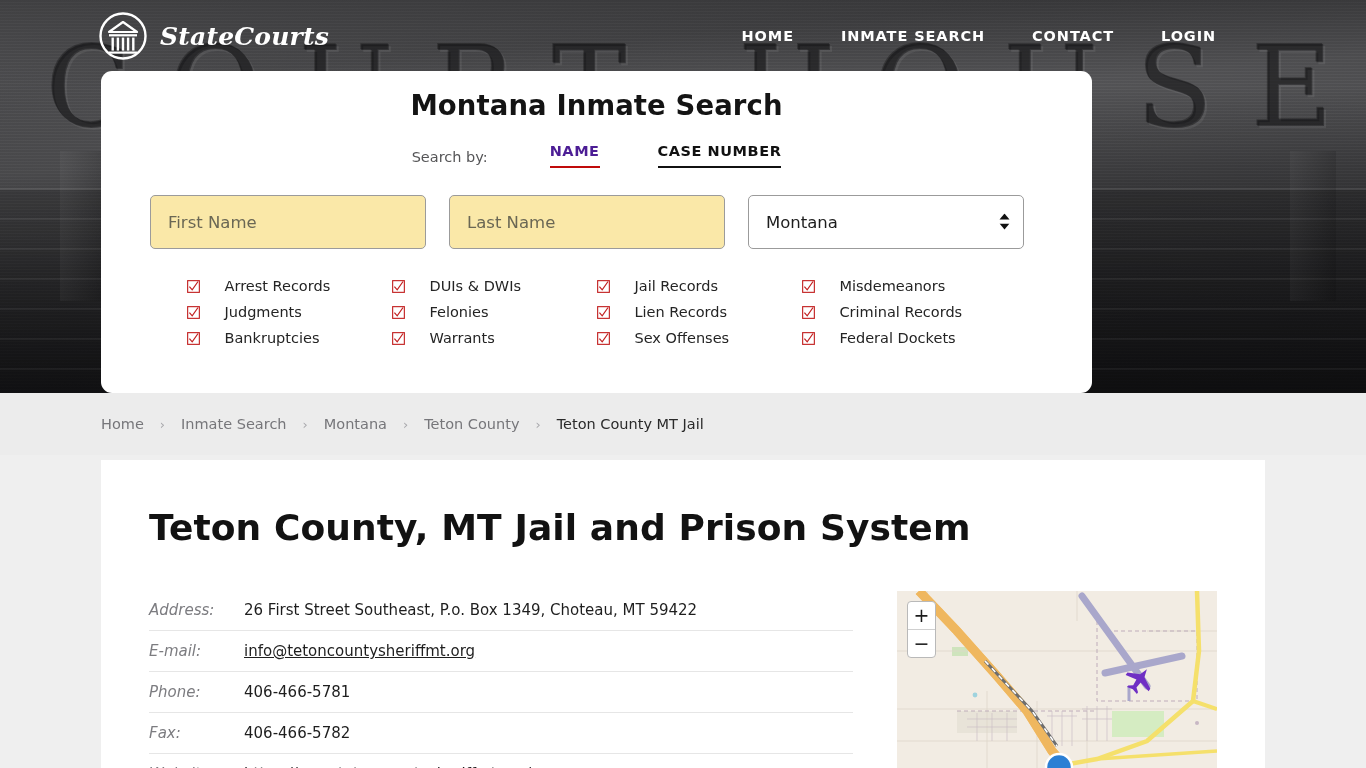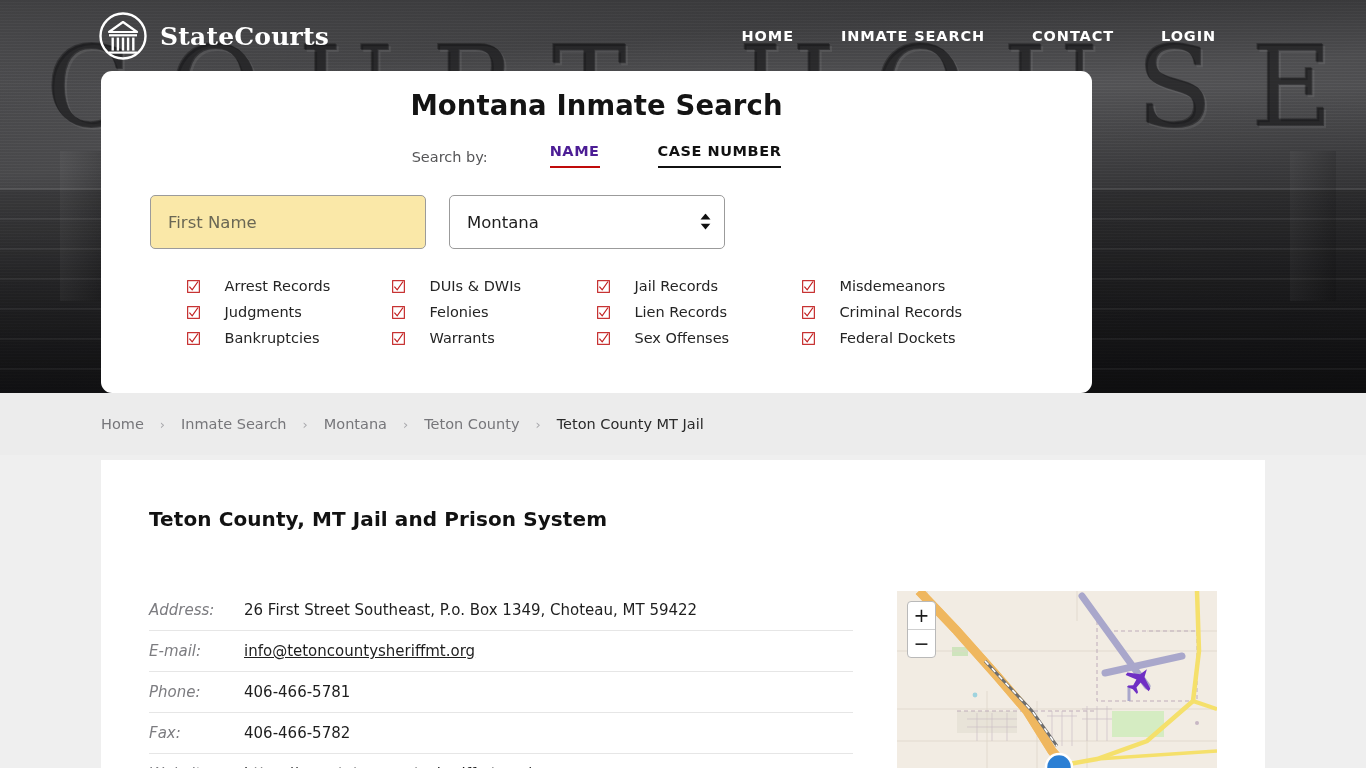--- a/index.html
+++ b/index.html
@@ -51,20 +51,21 @@
     display: flex; align-items: center;
     padding: 0 150px 0 98px;
     z-index: 5;
   }
   .brand { display: flex; align-items: center; gap: 12px; }
   .brand-logo { width: 50px; height: 50px; flex: none; }
   .brand-name {
     font-family: "DejaVu Serif", "Liberation Serif", serif;
     font-size: 25px; font-weight: bold; color: #ffffff;
     letter-spacing: .2px;
+    font-style: italic;
   }
   .mainnav {
     margin-left: auto;
     display: flex; align-items: center; gap: 47px;
   }
   .navlink {
     color: #ffffff; font-size: 14.5px; font-weight: bold;
     letter-spacing: .9px; text-decoration: none; cursor: pointer;
     white-space: nowrap;
   }
@@ -159,21 +160,21 @@
   }
 
   
   .content {
     position: absolute; top: 460px; left: 101px;
     width: 1164px; height: 308px;
     background: #ffffff;
   }
   .page-title {
     position: absolute; left: 48px; top: 47px;
-    font-size: 20px; font-weight: bold; color: #121212;
+    font-size: 36px; font-weight: bold; color: #121212;
     letter-spacing: .1px; white-space: nowrap;
   }
   .info-table {
     position: absolute; left: 48px; top: 130px;
     width: 704px;
     border-collapse: collapse;
   }
   .info-table td {
     padding: 11px 0 11px 0;
     border-bottom: 1px solid #e6e6e6;
@@ -241,20 +242,21 @@
     <div class="sc-title">Montana Inmate Search</div>
 
     <div class="sc-tabsrow">
       <span class="sc-searchby">Search by:</span>
       <span class="tab tab-name">NAME</span>
       <span class="tab tab-case">CASE NUMBER</span>
     </div>
 
     <div class="sc-form">
       <input class="fld fld-first" type="text" placeholder="First Name" style="">
+      <input class="fld fld-last" type="text" placeholder="Last Name" style="">
       <div class="selwrap">
         <select class="fld fld-state">
           <option>Montana</option>
         </select>
         <span class="selarrows">
           <svg width="11" height="7" viewBox="0 0 11 7">
               <path d="M5.5 0 L10.5 6 L0.5 6 Z" fill="#111"></path>
             </svg>
           <svg width="11" height="7" viewBox="0 0 11 7">
               <path d="M5.5 6 L0.5 0 L10.5 0 Z" fill="#111"></path>

